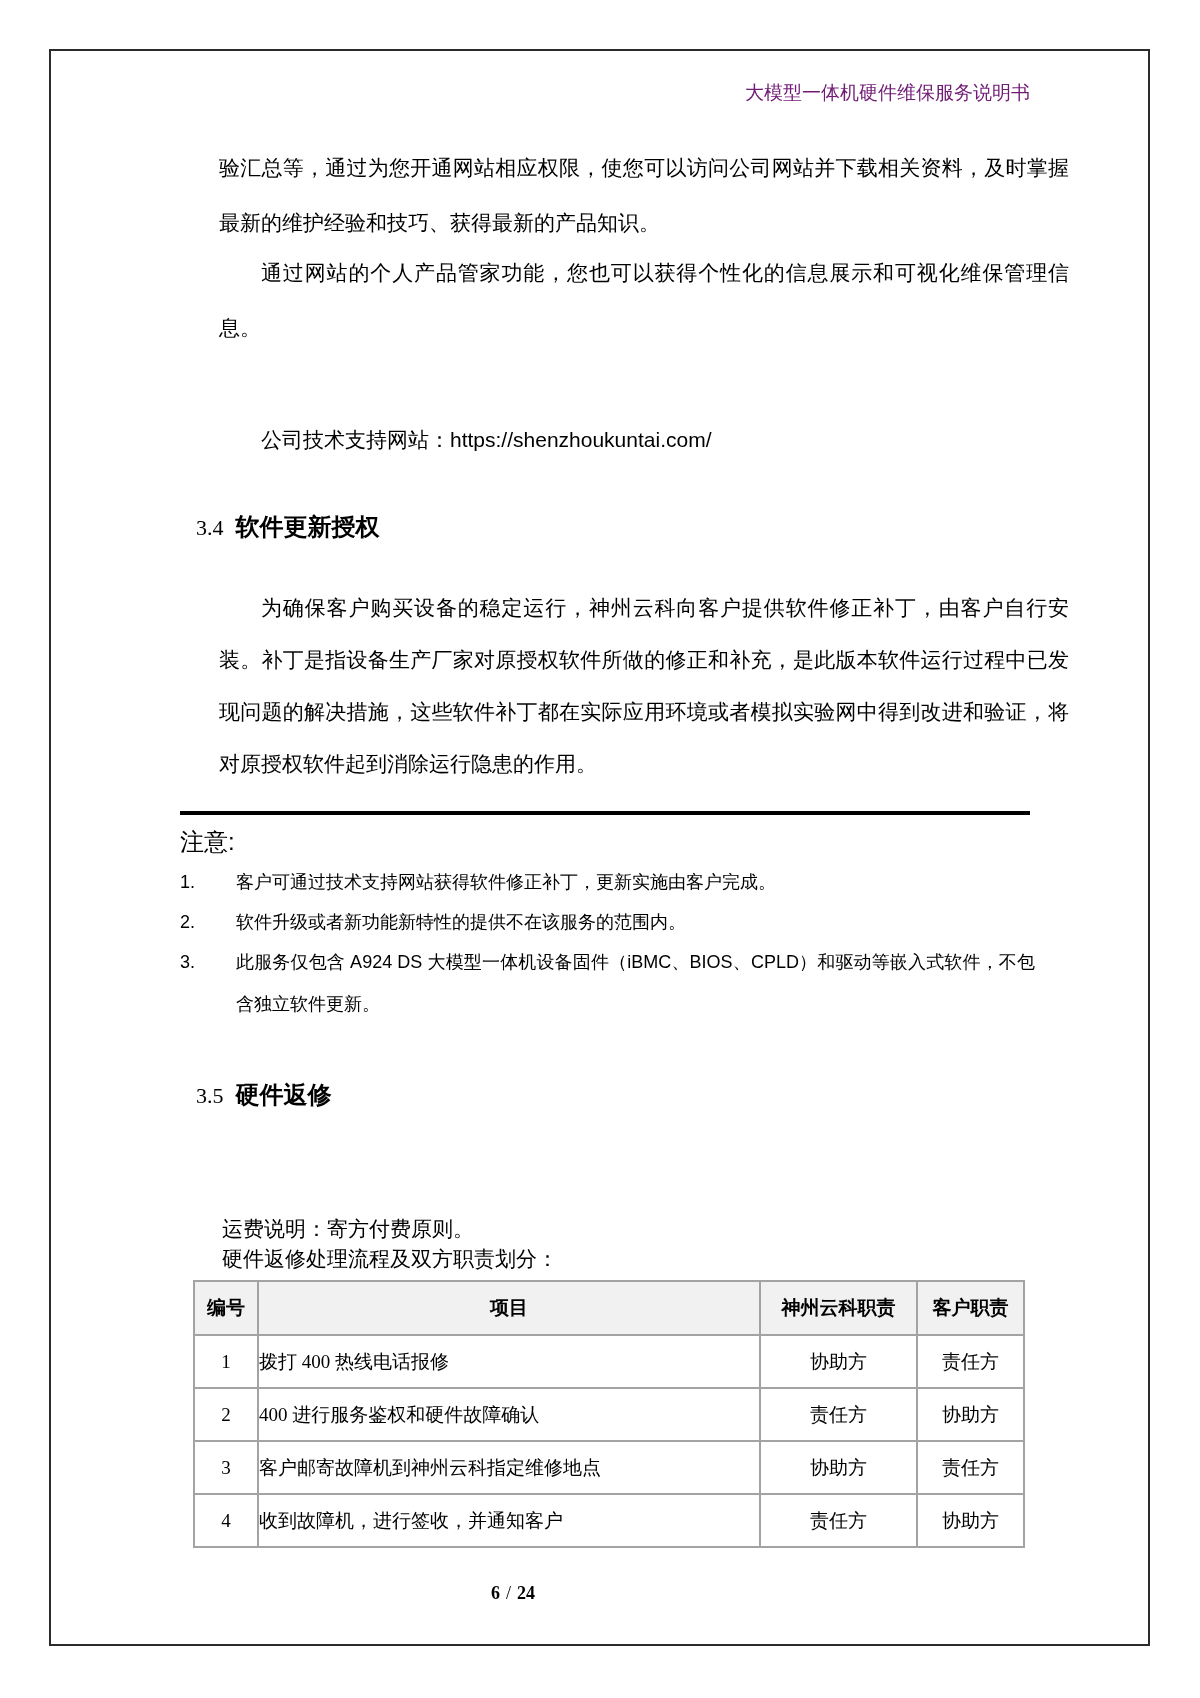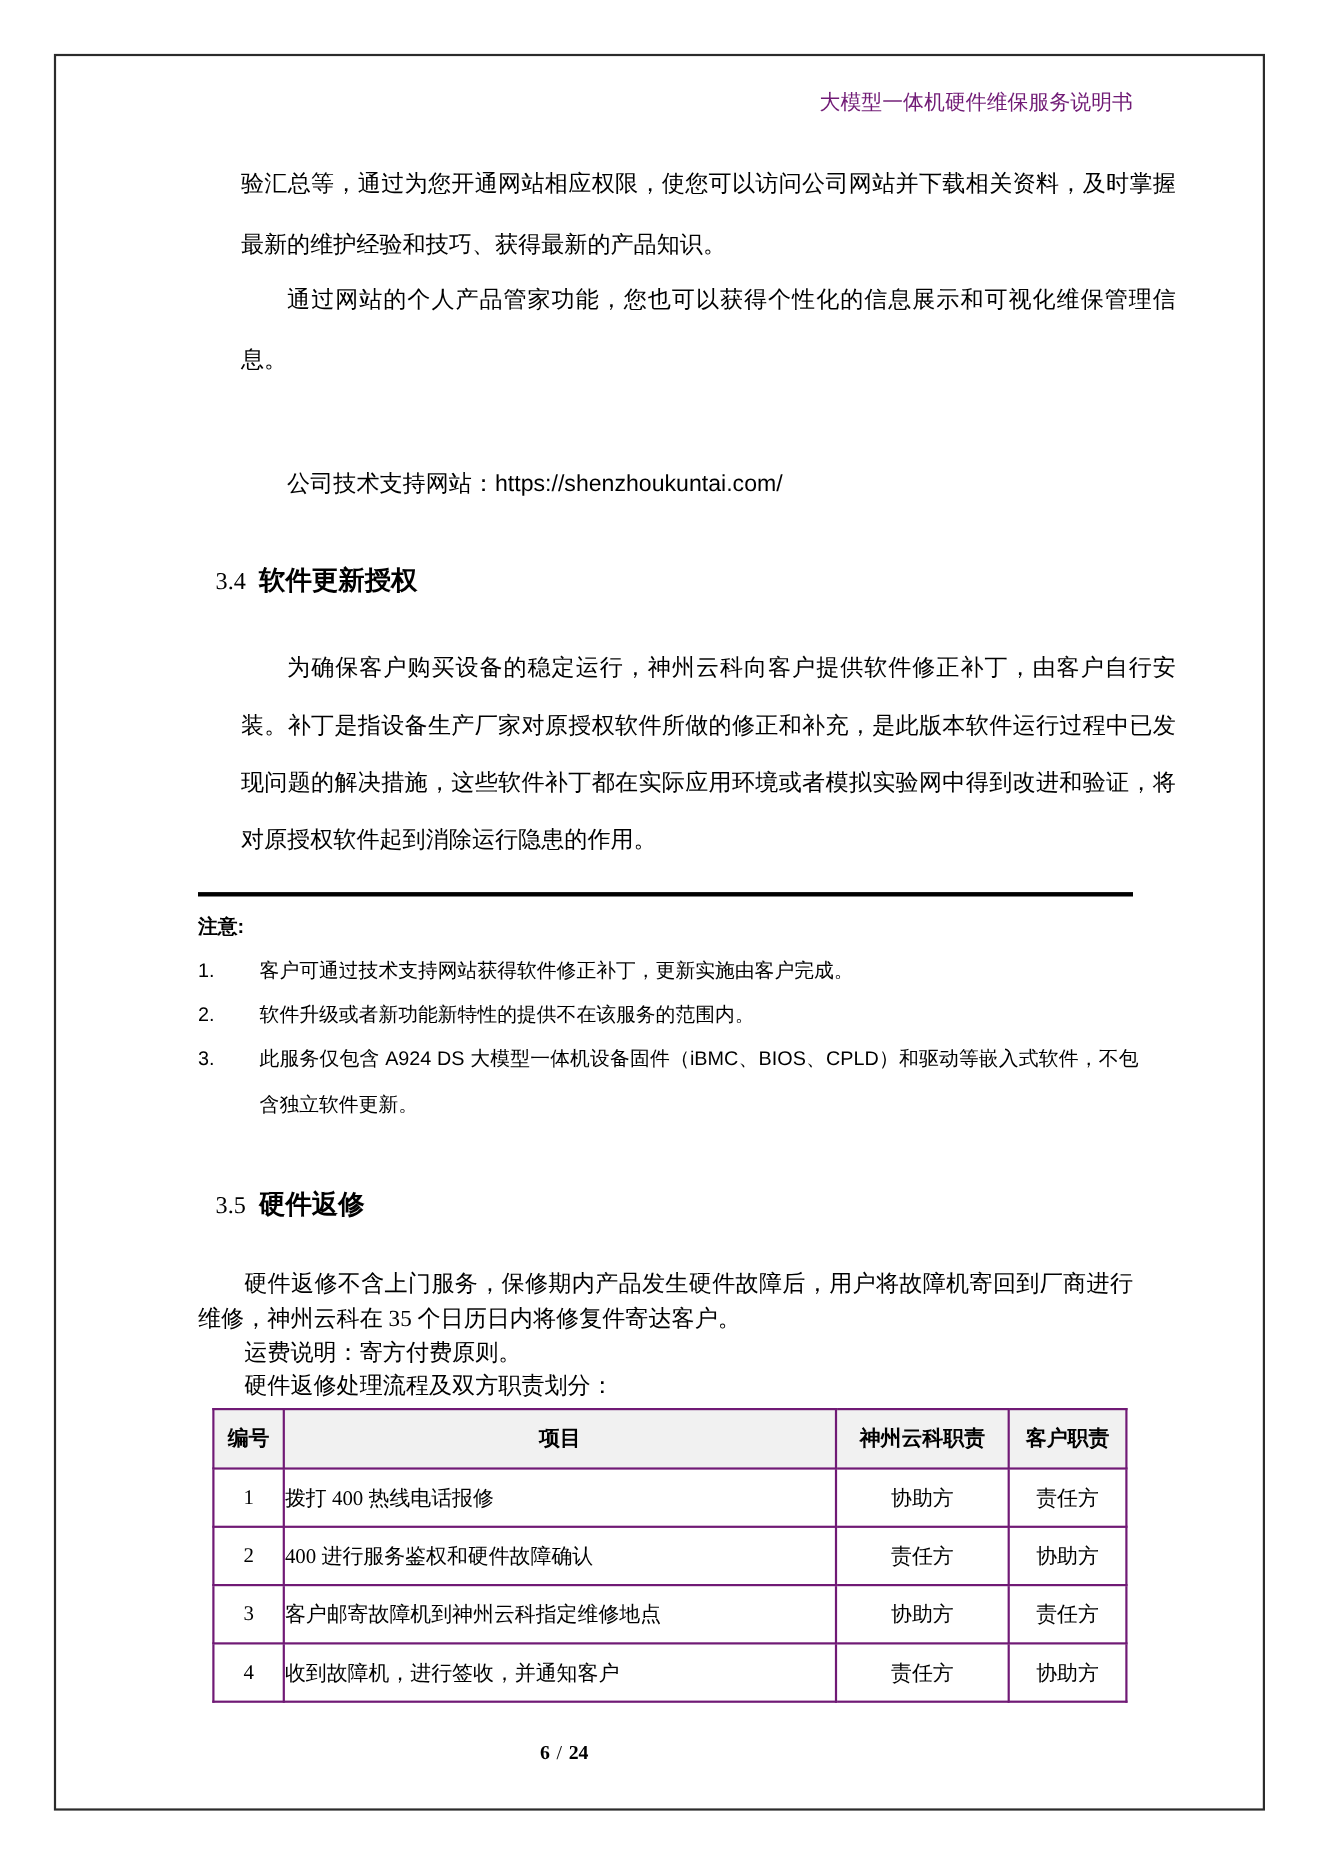--- a/index.html
+++ b/index.html
@@ -76,22 +76,22 @@
     top: 811px;
     width: 850px;
     height: 4px;
     background: #000000;
   }
   .note-label {
     position: absolute;
     left: 180px;
     top: 829px;
     font-family: "Liberation Sans", sans-serif;
-    font-weight: bold;
-    font-size: 18px;
+    font-weight: normal;
+    font-size: 24px;
     line-height: 26px;
     text-align: center;
   }
   .note-item {
     position: absolute;
     left: 180px;
     width: 855px;
     display: flex;
     font-family: "Liberation Sans", sans-serif;
     font-size: 18px;
@@ -105,21 +105,21 @@
     position: absolute;
     left: 193px;
     top: 1280px;
     width: 830px;
     border-collapse: collapse;
     table-layout: fixed;
     font-family: "Liberation Serif", serif;
     font-size: 19px;
   }
   .resp-table th, .resp-table td {
-    border: 2px solid #701a75;
+    border: 2px solid #a3a3a3;
     text-align: center;
     vertical-align: middle;
     padding: 0;
     height: 51px;
     overflow: hidden;
   }
   .resp-table th {
     background: #f1f1f1;
     font-weight: bold;
     height: 52px;
@@ -174,21 +174,20 @@
   </div>
   <div class="note-item twoline" style="top:941px;">
     <span class="note-num">3.</span>
     <span class="note-text">此服务仅包含 A924 DS 大模型一体机设备固件（iBMC、BIOS、CPLD）和驱动等嵌入式软件，不包含独立软件更新。</span>
   </div>
 
   <div class="heading" style="top:1079px;">
     <span class="h-num">3.5</span><span class="h-title">硬件返修</span>
   </div>
 
-  <div class="para serif indent" style="top:1152px;">硬件返修不含上门服务，保修期内产品发生硬件故障后，用户将故障机寄回到厂商进行维修，神州云科在 35 个日历日内将修复件寄达客户。</div>
   <div class="para serif indent" style="top:1214px;">运费说明：寄方付费原则。</div>
   <div class="para serif indent" style="top:1244px;">硬件返修处理流程及双方职责划分：</div>
 
   <table class="resp-table">
     <colgroup>
       <col style="width:64px">
       <col style="width:502px">
       <col style="width:157px">
       <col style="width:107px">
     </colgroup>

